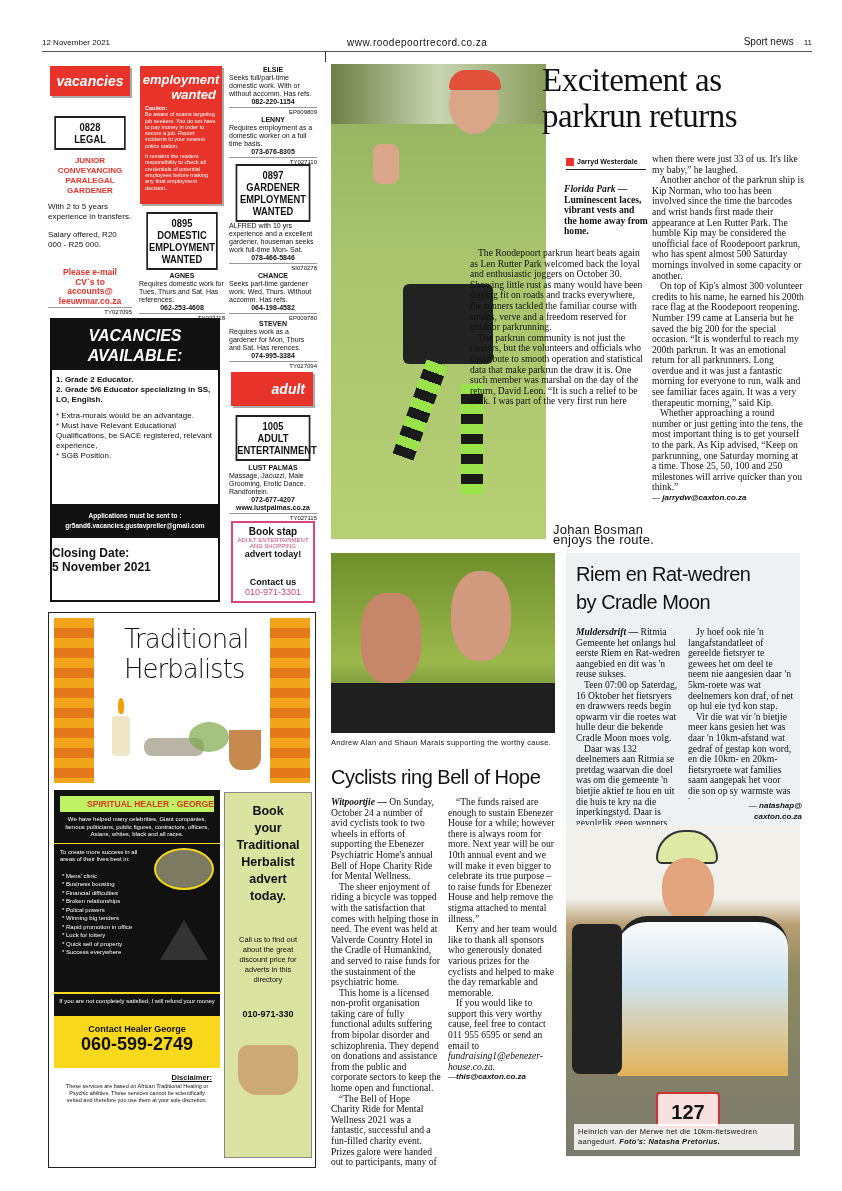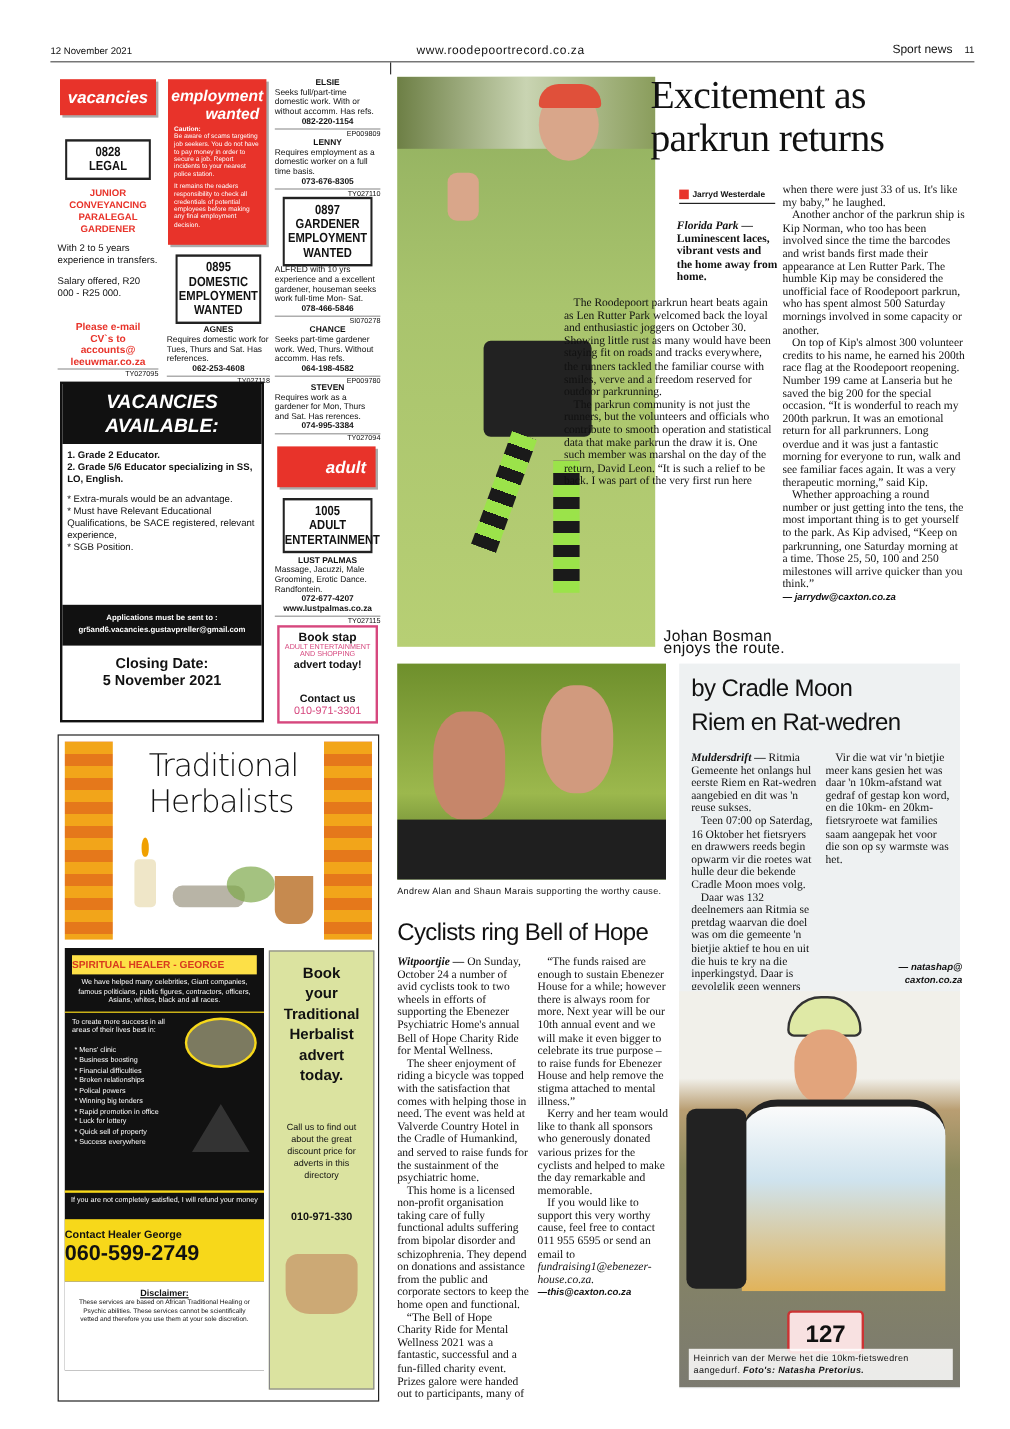--- a/index.html
+++ b/index.html
@@ -128,65 +128,65 @@
     <div style="font-weight:bold">1. Grade 2 Educator.</div>
     <div style="font-weight:bold">2. Grade 5/6 Educator specializing in SS, LO, English.</div>
     <div style="margin-top:6px">* Extra-murals would be an advantage.</div>
     <div>* Must have Relevant Educational Qualifications, be SACE registered, relevant experience,</div>
     <div>* SGB Position.</div>
   </div>
   <div style="background:#111;color:#fff;text-align:center;font-size:6.5px;font-weight:bold;line-height:10px;padding:7px 0;">
     <div>Applications must be sent to :</div>
       <div>gr5and6.vacancies.gustavpreller@gmail.com</div>
   </div>
-  <div style="text-align:center;font-weight:bold;font-size:12px;line-height:14px;padding-top:8px;">
+  <div style="font-weight:bold;font-size:12px;line-height:14px;padding-top:8px;">
     <div>Closing Date:</div>
       <div>5 November 2021</div>
   </div>
 </div>
 
 <div class="abs" style="left:48px;top:612px;width:268px;height:556px;border:1px solid #222;"></div>
 <div class="abs" style="left:54px;top:618px;width:256px;height:165px;background:#fff;">
   <div style="position:absolute;left:0;top:0;width:40px;height:165px;background:repeating-linear-gradient(180deg,#f2a51a 0 10px,#e5781b 10px 20px);"></div>
   <div style="position:absolute;right:0;top:0;width:40px;height:165px;background:repeating-linear-gradient(180deg,#f2a51a 0 10px,#e5781b 10px 20px);"></div>
   <div style="position:absolute;left:70px;top:6px;width:120px;text-align:center;font-size:26px;line-height:30px;font-family:'DejaVu Sans',sans-serif;font-weight:300;letter-spacing:-1px;">
     <div>Traditional</div>
       <div>Herbalists</div>
   </div>
   <div style="position:absolute;left:58px;top:98px;width:18px;height:40px;background:#efe6c8;border-radius:4px;"></div>
   <div style="position:absolute;left:64px;top:80px;width:6px;height:16px;background:#f0a000;border-radius:50% 50% 40% 40%;"></div>
   <div style="position:absolute;left:90px;top:120px;width:60px;height:18px;background:#b8b4a6;border-radius:8px;"></div>
   <div style="position:absolute;left:135px;top:104px;width:40px;height:30px;background:#7da84a;border-radius:50%;opacity:.7;"></div>
   <div style="position:absolute;left:175px;top:112px;width:32px;height:40px;background:#c68a4f;border-radius:0 0 12px 12px;"></div>
 </div>
 <div class="abs" style="left:54px;top:790px;width:166px;height:352px;background:#111;color:#fff;">
-  <div style="margin:6px 6px 0;background:#fde047;color:#d83a1e;font-weight:bold;font-size:8.5px;text-align:left;padding:3px 0;">SPIRITUAL HEALER - GEORGE</div>
+  <div style="margin:6px 6px 0;background:#bef264;color:#d83a1e;font-weight:bold;font-size:8.5px;text-align:right;padding:3px 0;">SPIRITUAL HEALER - GEORGE</div>
   <div style="font-size:6px;line-height:7.5px;text-align:center;padding:4px 6px;border-bottom:1px solid #f7d81a;">We have helped many celebrities, Giant companies, famous politicians, public figures, contractors, officers, Asians, whites, black and all races.</div>
   <div style="font-size:6px;line-height:7.5px;padding:5px 6px 0;width:95px;">To create more success in all areas of their lives best in:</div>
   <div style="position:absolute;right:6px;top:58px;width:60px;height:42px;border-radius:50%;border:2px solid #f7d81a;background:#7c7a60;"></div>
   <div style="font-size:6px;line-height:8.5px;padding:8px 8px 0;">
     <div>* Mens' clinic</div>
       <div>* Business boosting</div>
       <div>* Financial difficulties</div>
       <div>* Broken relationships</div>
       <div>* Polical powers</div>
       <div>* Winning big tenders</div>
       <div>* Rapid promotion in office</div>
       <div>* Luck for lottery</div>
       <div>* Quick sell of property</div>
       <div>* Success everywhere</div>
   </div>
   <div style="position:absolute;right:12px;top:130px;width:0;height:0;border-left:24px solid transparent;border-right:24px solid transparent;border-bottom:40px solid #333;"></div>
   <div style="position:absolute;left:0;top:202px;width:166px;border-top:2px solid #f7d81a;font-size:6px;line-height:8px;text-align:center;padding:3px 4px;">If you are not completely satisfied, I will refund your money</div>
-  <div style="position:absolute;left:0;top:226px;width:166px;height:52px;background:#f7d81a;color:#111;text-align:left;">
+  <div style="position:absolute;left:0;top:226px;width:166px;height:52px;background:#f7d81a;color:#111;text-align:center;">
     <div style="font-size:9px;font-weight:bold;padding-top:8px;">Contact Healer George</div>
     <div style="font-size:18px;font-weight:bold;line-height:20px;">060-599-2749</div>
   </div>
   <div style="position:absolute;left:0;top:278px;width:166px;height:74px;background:#fff;color:#111;text-align:center;font-size:5.5px;line-height:7px;padding:6px 8px;">
-    <div style="font-weight:bold;font-size:7.5px;text-decoration:underline;margin-bottom:2px;">Disclaimer:</div>
+    <div style="font-weight:bold;font-size:7.5px;text-decoration:underline;margin-bottom:2px;text-align:right;">Disclaimer:</div>
     <div>These services are based on African Traditional Healing or Psychic abilities. These services cannot be scientifically vetted and therefore you use them at your sole discretion.</div>
   </div>
 </div>
 <div class="abs" style="left:224px;top:792px;width:88px;height:366px;background:#dbe3a0;border:1px solid #888;text-align:center;">
   <div style="font-weight:bold;font-size:12.5px;line-height:17px;padding-top:10px;">
     <div>Book</div>
       <div>your</div>
       <div>Traditional</div>
       <div>Herbalist</div>
       <div>advert</div>
@@ -247,29 +247,30 @@
 </div>
 <div class="abs serif" style="left:448px;top:797px;width:110px;height:370px;overflow:hidden;">
   <p>“The funds raised are enough to sustain Ebenezer House for a while; however there is always room for more. Next year will be our 10th annual event and we will make it even bigger to celebrate its true purpose – to raise funds for Ebenezer House and help remove the stigma attached to mental illness.”</p>
     <p>Kerry and her team would like to thank all sponsors who generously donated various prizes for the cyclists and helped to make the day remarkable and memorable.</p>
   <p><span>If you would like to support this very worthy cause, feel free to contact 011 955 6595 or send an email to</span> <i>fundraising1@ebenezer-house.co.za.</i></p>
   <p class="credit" style="text-indent:0">—this@caxton.co.za</p>
 </div>
 
 <div class="abs" style="left:566px;top:553px;width:234px;height:604px;background:#eef1f2;"></div>
 <div class="abs" style="left:576px;top:560px;width:230px;font-size:20px;line-height:28px;letter-spacing:-.5px;">
-  <div>by Cradle Moon</div>
-    <div>Riem en Rat-wedren</div>
+  <div>Riem en Rat-wedren</div>
+    <div>by Cradle Moon</div>
 </div>
 <div class="abs serif" style="left:576px;top:627px;width:106px;height:198px;overflow:hidden;">
   <p class="no"><span class="dl">Muldersdrift —</span> <span>Ritmia Gemeente het onlangs hul eerste Riem en Rat-wedren aangebied en dit was 'n reuse sukses.</span></p>
     <p>Teen 07:00 op Saterdag, 16 Oktober het fietsryers en drawwers reeds begin opwarm vir die roetes wat hulle deur die bekende Cradle Moon moes volg.</p>
     <p>Daar was 132 deelnemers aan Ritmia se pretdag waarvan die doel was om die gemeente 'n bietjie aktief te hou en uit die huis te kry na die inperkingstyd. Daar is gevolglik geen wenners aangewys nie.</p>
 </div>
 <div class="abs serif" style="left:688px;top:627px;width:106px;height:172px;overflow:hidden;">
+  <p>Jy hoef ook nie 'n langafstandatleet of gereelde fietsryer te gewees het om deel te neem nie aangesien daar 'n 5km-roete was wat deelnemers kon draf, of net op hul eie tyd kon stap.</p>
     <p>Vir die wat vir 'n bietjie meer kans gesien het was daar 'n 10km-afstand wat gedraf of gestap kon word, en die 10km- en 20km-fietsryroete wat families saam aangepak het voor die son op sy warmste was het.</p>
 </div>
 <div class="abs credit" style="left:712px;top:800px;width:90px;text-align:right;line-height:11px;">
   <div>— natashap@</div>
     <div>caxton.co.za</div>
 </div>
 <div class="abs photo" style="left:566px;top:826px;width:234px;height:330px;background:linear-gradient(180deg,#f1f0ea 0%,#f1f0ea 22%,#b99e72 30%,#8c8a5e 45%,#7b7a70 100%);">
   <div style="position:absolute;left:90px;top:4px;width:62px;height:34px;background:#dfe9a6;border-radius:30px 30px 6px 6px;border:2px solid #333;"></div>
   <div style="position:absolute;left:96px;top:32px;width:52px;height:62px;background:#e2a47c;border-radius:45%;"></div>
   <div style="position:absolute;left:52px;top:90px;width:170px;height:160px;background:linear-gradient(180deg,#fbfbfb 0%,#cfe3ee 40%,#e1b35a 100%);border-radius:30px 30px 0 0;border-top:6px solid #222;"></div>

